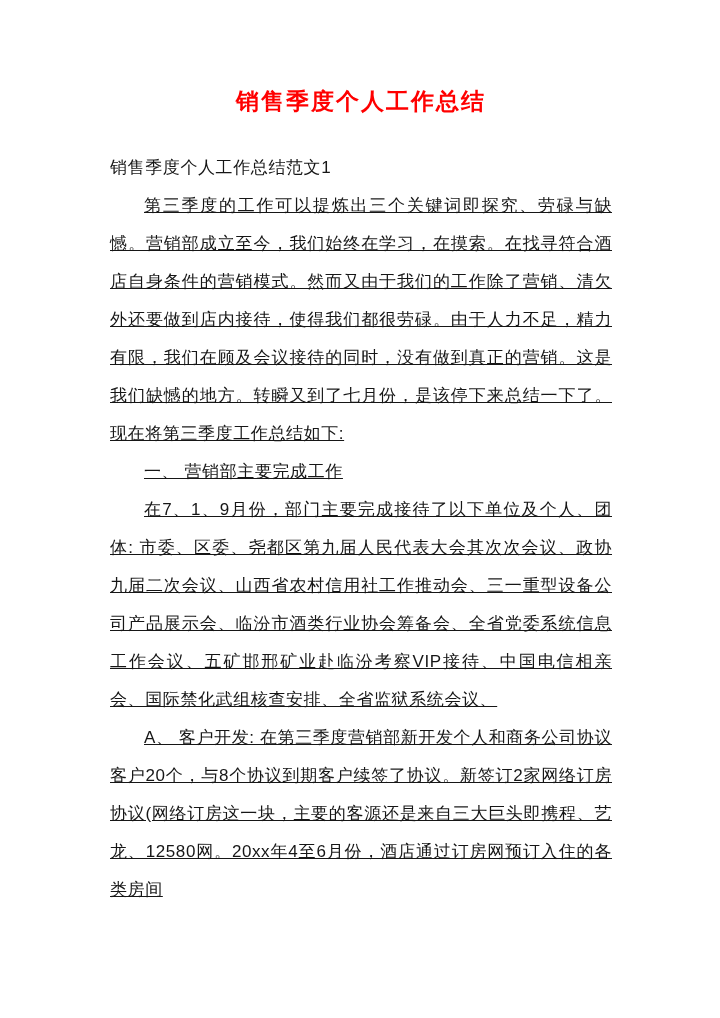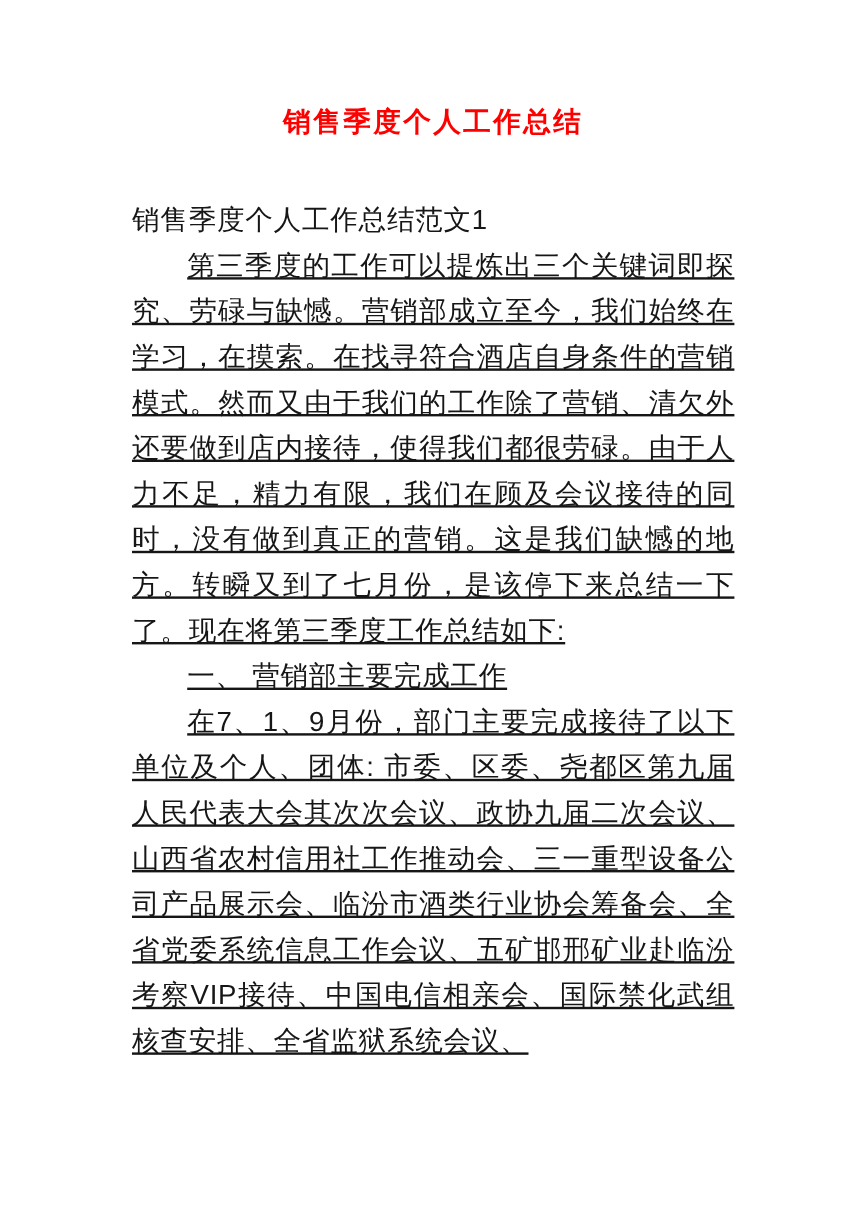--- a/index.html
+++ b/index.html
@@ -21,24 +21,24 @@
       padding: 86px 108px 20px 110px;
       background: #ffffff;
     }
     .doc-title {
       color: #ff0000;
       font-size: 23px;
       font-weight: bold;
       text-align: center;
       letter-spacing: 2px;
       line-height: 30px;
-      margin: 0 0 48px 0;
+      margin: 0 0 33px 0;
     }
     .para {
-      font-size: 23px;
+      font-size: 17px;
       line-height: 38px;
       letter-spacing: 0.6px;
       text-align: justify;
       text-align-last: left;
       margin: 0;
       color: #161616;
       word-break: break-all;
     }
     .para.indent {
       text-indent: 2em;
@@ -55,14 +55,15 @@
   <p class="para">销售季度个人工作总结范文1</p>
 
   <p class="para indent">第三季度的工作可以提炼出三个关键词即探究、劳碌与缺憾。营销部成立至今，我们始终在学习，在摸索。在找寻符合酒店自身条件的营销模式。然而又由于我们的工作除了营销、清欠外还要做到店内接待，使得我们都很劳碌。由于人力不足，精力有限，我们在顾及会议接待的同时，没有做到真正的营销。这是我们缺憾的地方。转瞬又到了七月份，是该停下来总结一下了。现在将第三季度工作总结如下:</p>
 
   <p class="para indent">一、 营销部主要完成工作</p>
 
 
   <p class="para indent">在7、1、9月份，部门主要完成接待了以下单位及个人、团体: 市委、区委、尧都区第九届人民代表大会其次次会议、政协九届二次会议、山西省农村信用社工作推动会、三一重型设备公司产品展示会、临汾市酒类行业协会筹备会、全省党委系统信息工作会议、五矿邯邢矿业赴临汾考察VIP接待、中国电信相亲会、国际禁化武组核查安排、全省监狱系统会议、</p>
 
 
+  <p class="para indent">A、 客户开发: 在第三季度营销部新开发个人和商务公司协议客户20个，与8个协议到期客户续签了协议。新签订2家网络订房协议(网络订房这一块，主要的客源还是来自三大巨头即携程、艺龙、12580网。20xx年4至6月份，酒店通过订房网预订入住的各类房间</p>
 
 </div>
 
 </body></html>

